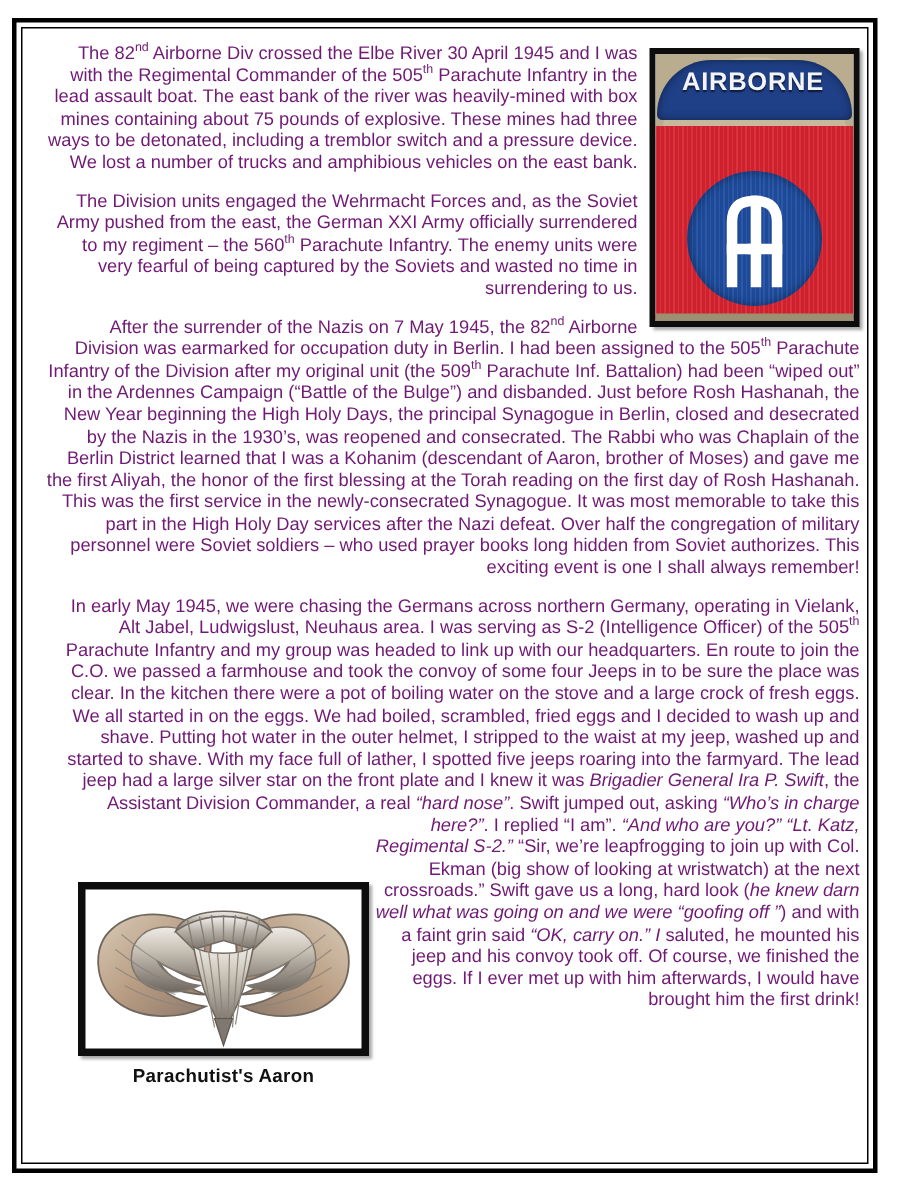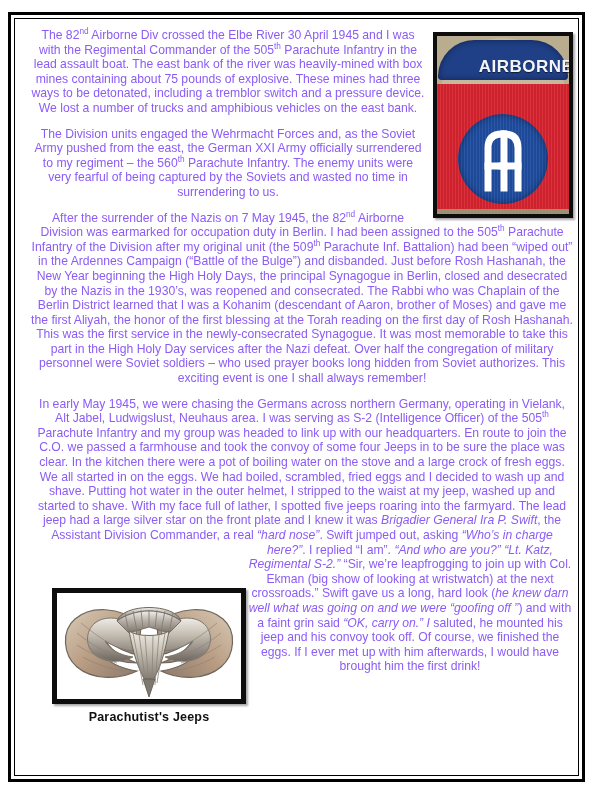--- a/index.html
+++ b/index.html
@@ -86,31 +86,30 @@
   .patch-tab {
     position: absolute;
     left: 1px; top: 4px;
     width: 130px; height: 40px;
     background: #1f3f86;
     border-radius: 60px 60px 6px 6px;
     box-shadow: inset 0 0 6px rgba(0,0,0,0.45);
   }
   .patch-tab-text {
     position: absolute;
-    left: 0; top: 22px;
+    left: 0; top: 10px;
     width: 130px;
     text-align: center;
     color: #f2f4fa;
     font-family: "Liberation Sans", sans-serif;
     font-weight: bold;
     font-size: 17px;
     letter-spacing: 0.5px;
     line-height: 17px;
     text-shadow: 0 1px 1px rgba(0,0,0,0.6);
-    margin-left: 24px;
   }
   .patch-red {
     position: absolute;
     left: 0; top: 48px;
     width: 132px; height: 126px;
     background: #d8232f;
     background-image:
       repeating-linear-gradient(90deg, rgba(255,255,255,0.07) 0 1px, rgba(0,0,0,0.05) 1px 3px);
     border-bottom: 3px solid #8c1a1f;
   }
@@ -161,22 +160,22 @@
     padding-top: 6px;
     letter-spacing: 0.2px;
   }
 
   
   p.body-par {
     margin: 0 0 11px 0;
     font-family: "Liberation Sans", sans-serif;
     font-size: 12.2px;
     line-height: 14.6px;
-    text-align: center;
-    color: #8b5cf6;
+    text-align: right;
+    color: #701a75;
   }
   p.body-par:last-of-type { margin-bottom: 16px; }
   sup { font-size: 0.68em; vertical-align: super; line-height: 0; }
   i, em { font-style: italic; }
   .clearfix::after { content: ""; display: block; clear: both; }
 </style>
 </head>
 <body>
 
 <div id="page-frame">
@@ -289,14 +288,14 @@
               <path d="M96 42 L95 93"></path>
             <path d="M102 41 L98 92"></path>
               <path d="M108 40 L100 90"></path>
           </g>
 
           <path d="M86 86 L92 104 L98 86 Z" fill="#7f7870" stroke="#5d564f" stroke-width="0.8"></path>
         </g>
       </svg>
     </div>
   </div>
-  <div class="badge-caption">Parachutist's Jeeps</div>
+  <div class="badge-caption">Parachutist's Aaron</div>
 </div>
 
 </body></html>

